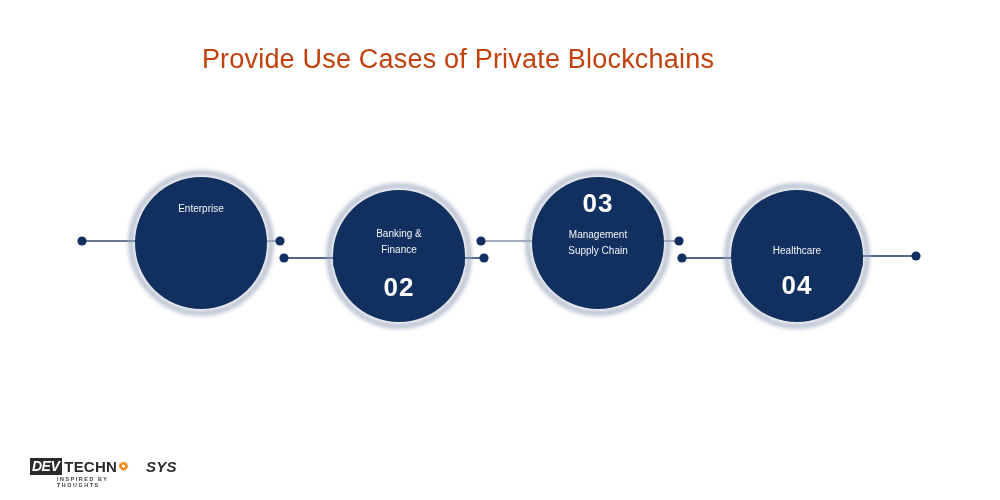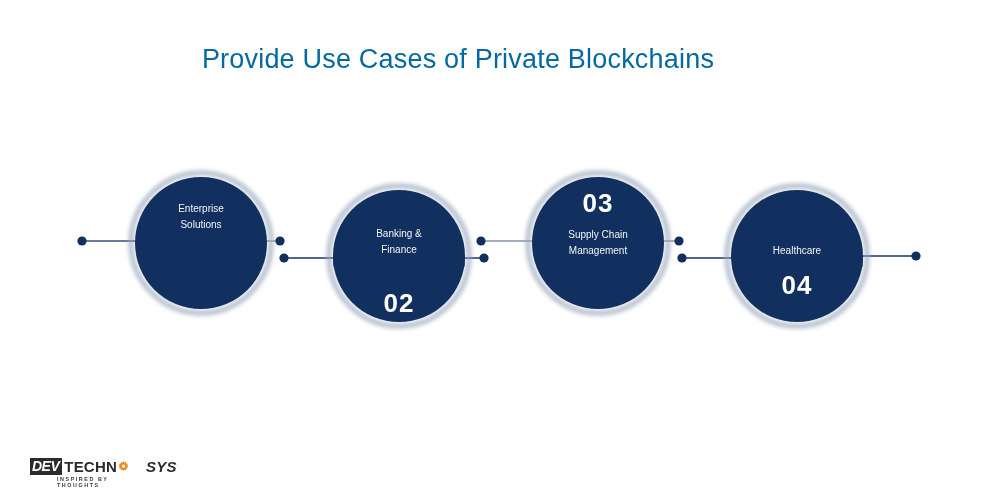--- a/index.html
+++ b/index.html
@@ -25,21 +25,21 @@
   }
   #page-title {
     position: absolute;
     left: 0;
     top: 44px;
     width: 916px;
     text-align: center;
     font-size: 27px;
     font-weight: 500;
     letter-spacing: 0.2px;
-    color: #0369a1;
+    color: #c2410c;
     font-family: "Liberation Sans", sans-serif;
   }
   #diagram {
     position: absolute;
     left: 0;
     top: 0;
     width: 1000px;
     height: 500px;
   }
   
@@ -176,37 +176,36 @@
       <circle cx="484" cy="258" r="4.6"></circle>
       <circle cx="679" cy="241" r="4.6"></circle>
       <circle cx="682" cy="258" r="4.6"></circle>
       <circle cx="916" cy="256" r="4.6"></circle>
     </g>
   </svg>
 
   <div class="node-text" style="left:121px; top:190px;">
     <div class="node-label" style="margin-top:11px;">
       <div>Enterprise</div>
-      <div>Solutions</div>
     </div>
   </div>
 
   <div class="node-text" style="left:319px; top:226px;">
     <div class="node-label">
       <div>Banking &amp;</div>
       <div>Finance</div>
     </div>
-    <div class="node-num" style="margin-top:32px;">02</div>
+    <div class="node-num" style="margin-top:16px;">02</div>
   </div>
 
   <div class="node-text" style="left:518px; top:190px;">
     <div class="node-num">03</div>
     <div class="node-label" style="margin-top:11px;">
+      <div>Management</div>
       <div>Supply Chain</div>
-      <div>Management</div>
     </div>
   </div>
 
   <div class="node-text" style="left:717px; top:243px;">
     <div class="node-label">
       <div>Healthcare</div>
     </div>
     <div class="node-num" style="margin-top:13px;">04</div>
   </div>
 

